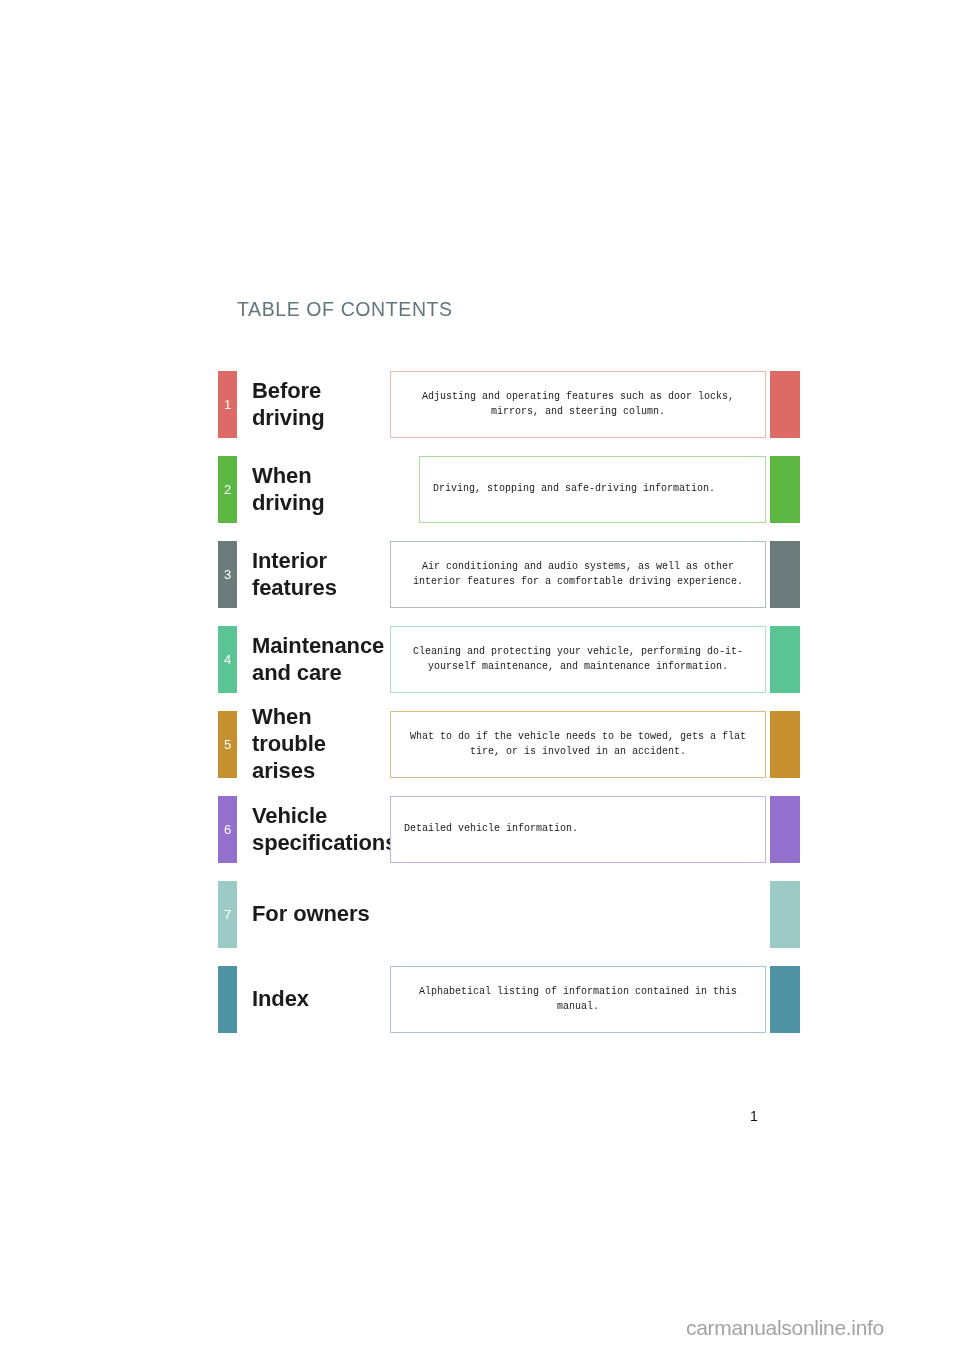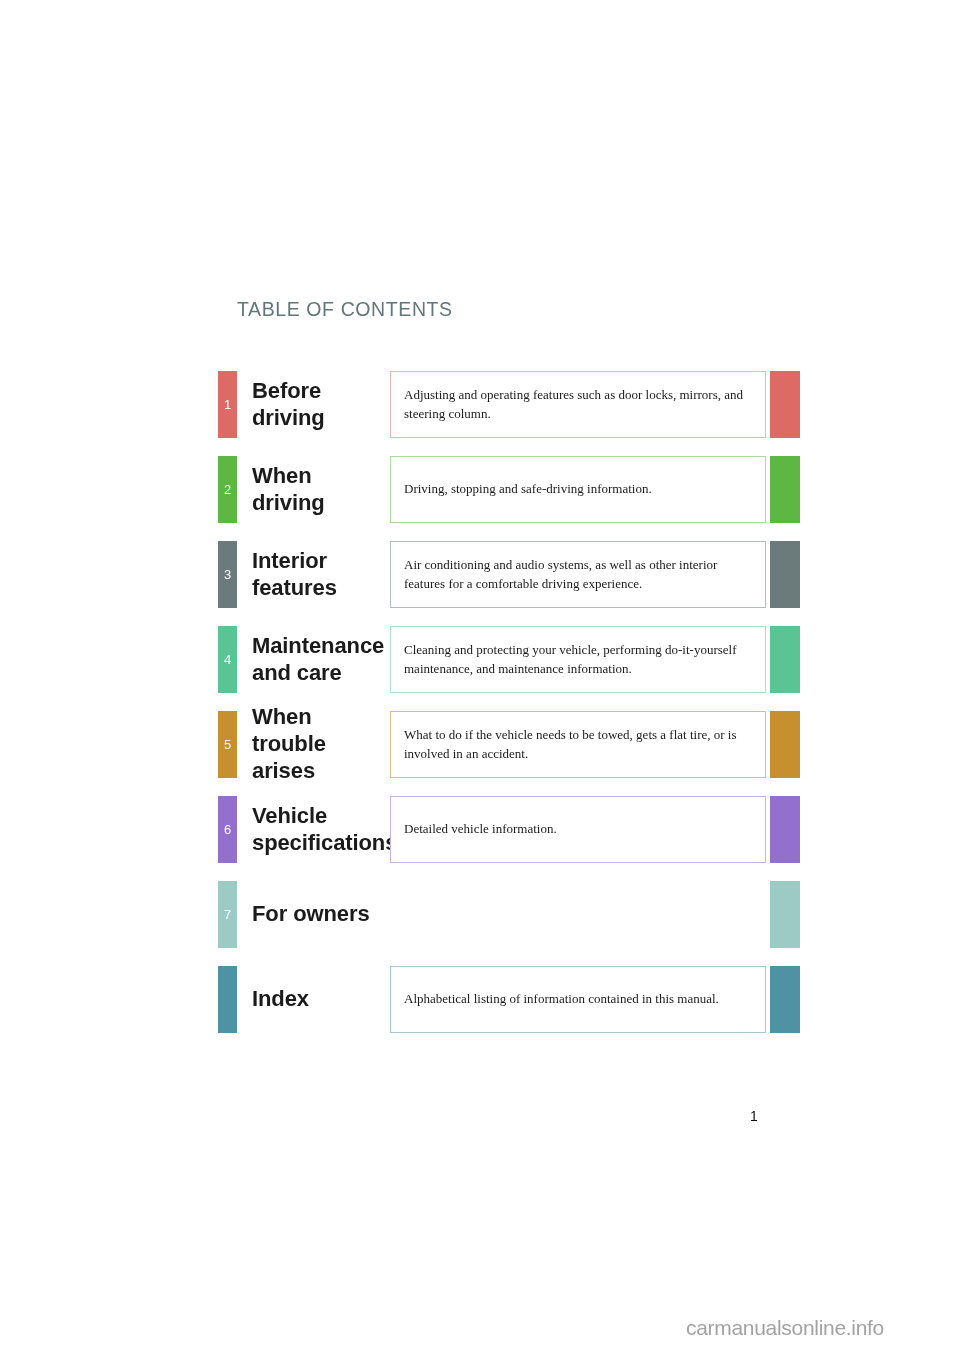--- a/index.html
+++ b/index.html
@@ -88,24 +88,25 @@
     right: 34px;
     height: 100%;
     box-sizing: border-box;
     border: 1px solid #cccccc;
     background: #ffffff;
     display: flex;
     align-items: center;
     padding: 0 13px;
   }
   .row-desc span {
-    font-size: 13px;
+    font-size: 10px;
     line-height: 1.42;
     color: #1b1b1b;
-    font-family: Liberation Serif, serif;
+    font-family: Liberation Mono, monospace;
+    text-align: center;
   }
 
   
   .row-block {
     position: absolute;
     right: 0;
     top: 0;
     width: 30px;
     height: 100%;
   }
@@ -142,21 +143,21 @@
         <div class="row-tab" style="background: rgb(221, 106, 101); height: 67px;">1</div>
         <div class="row-title">Before driving</div>
         <div class="row-desc" style="border-color: rgb(240, 180, 177);">
           <span>Adjusting and operating features such as door locks, mirrors, and steering column.</span>
         </div>
         <div class="row-block" style="background: rgb(221, 106, 101);"></div>
       </div>
       <div class="toc-row" style="height: 67px;">
         <div class="row-tab" style="background: rgb(92, 184, 67); height: 67px;">2</div>
         <div class="row-title">When driving</div>
-        <div class="row-desc" style="border-color: rgb(169, 220, 156);">
+        <div class="row-desc" style="border-color: rgb(169, 220, 156); margin-left: 29px;">
           <span>Driving, stopping and safe-driving information.</span>
         </div>
         <div class="row-block" style="background: rgb(92, 184, 67);"></div>
       </div>
       <div class="toc-row" style="height: 67px;">
         <div class="row-tab" style="background: rgb(107, 122, 122); height: 67px;">3</div>
         <div class="row-title">Interior features</div>
         <div class="row-desc" style="border-color: rgb(178, 188, 188);">
           <span>Air conditioning and audio systems, as well as other interior features for a comfortable driving experience.</span>
         </div>

